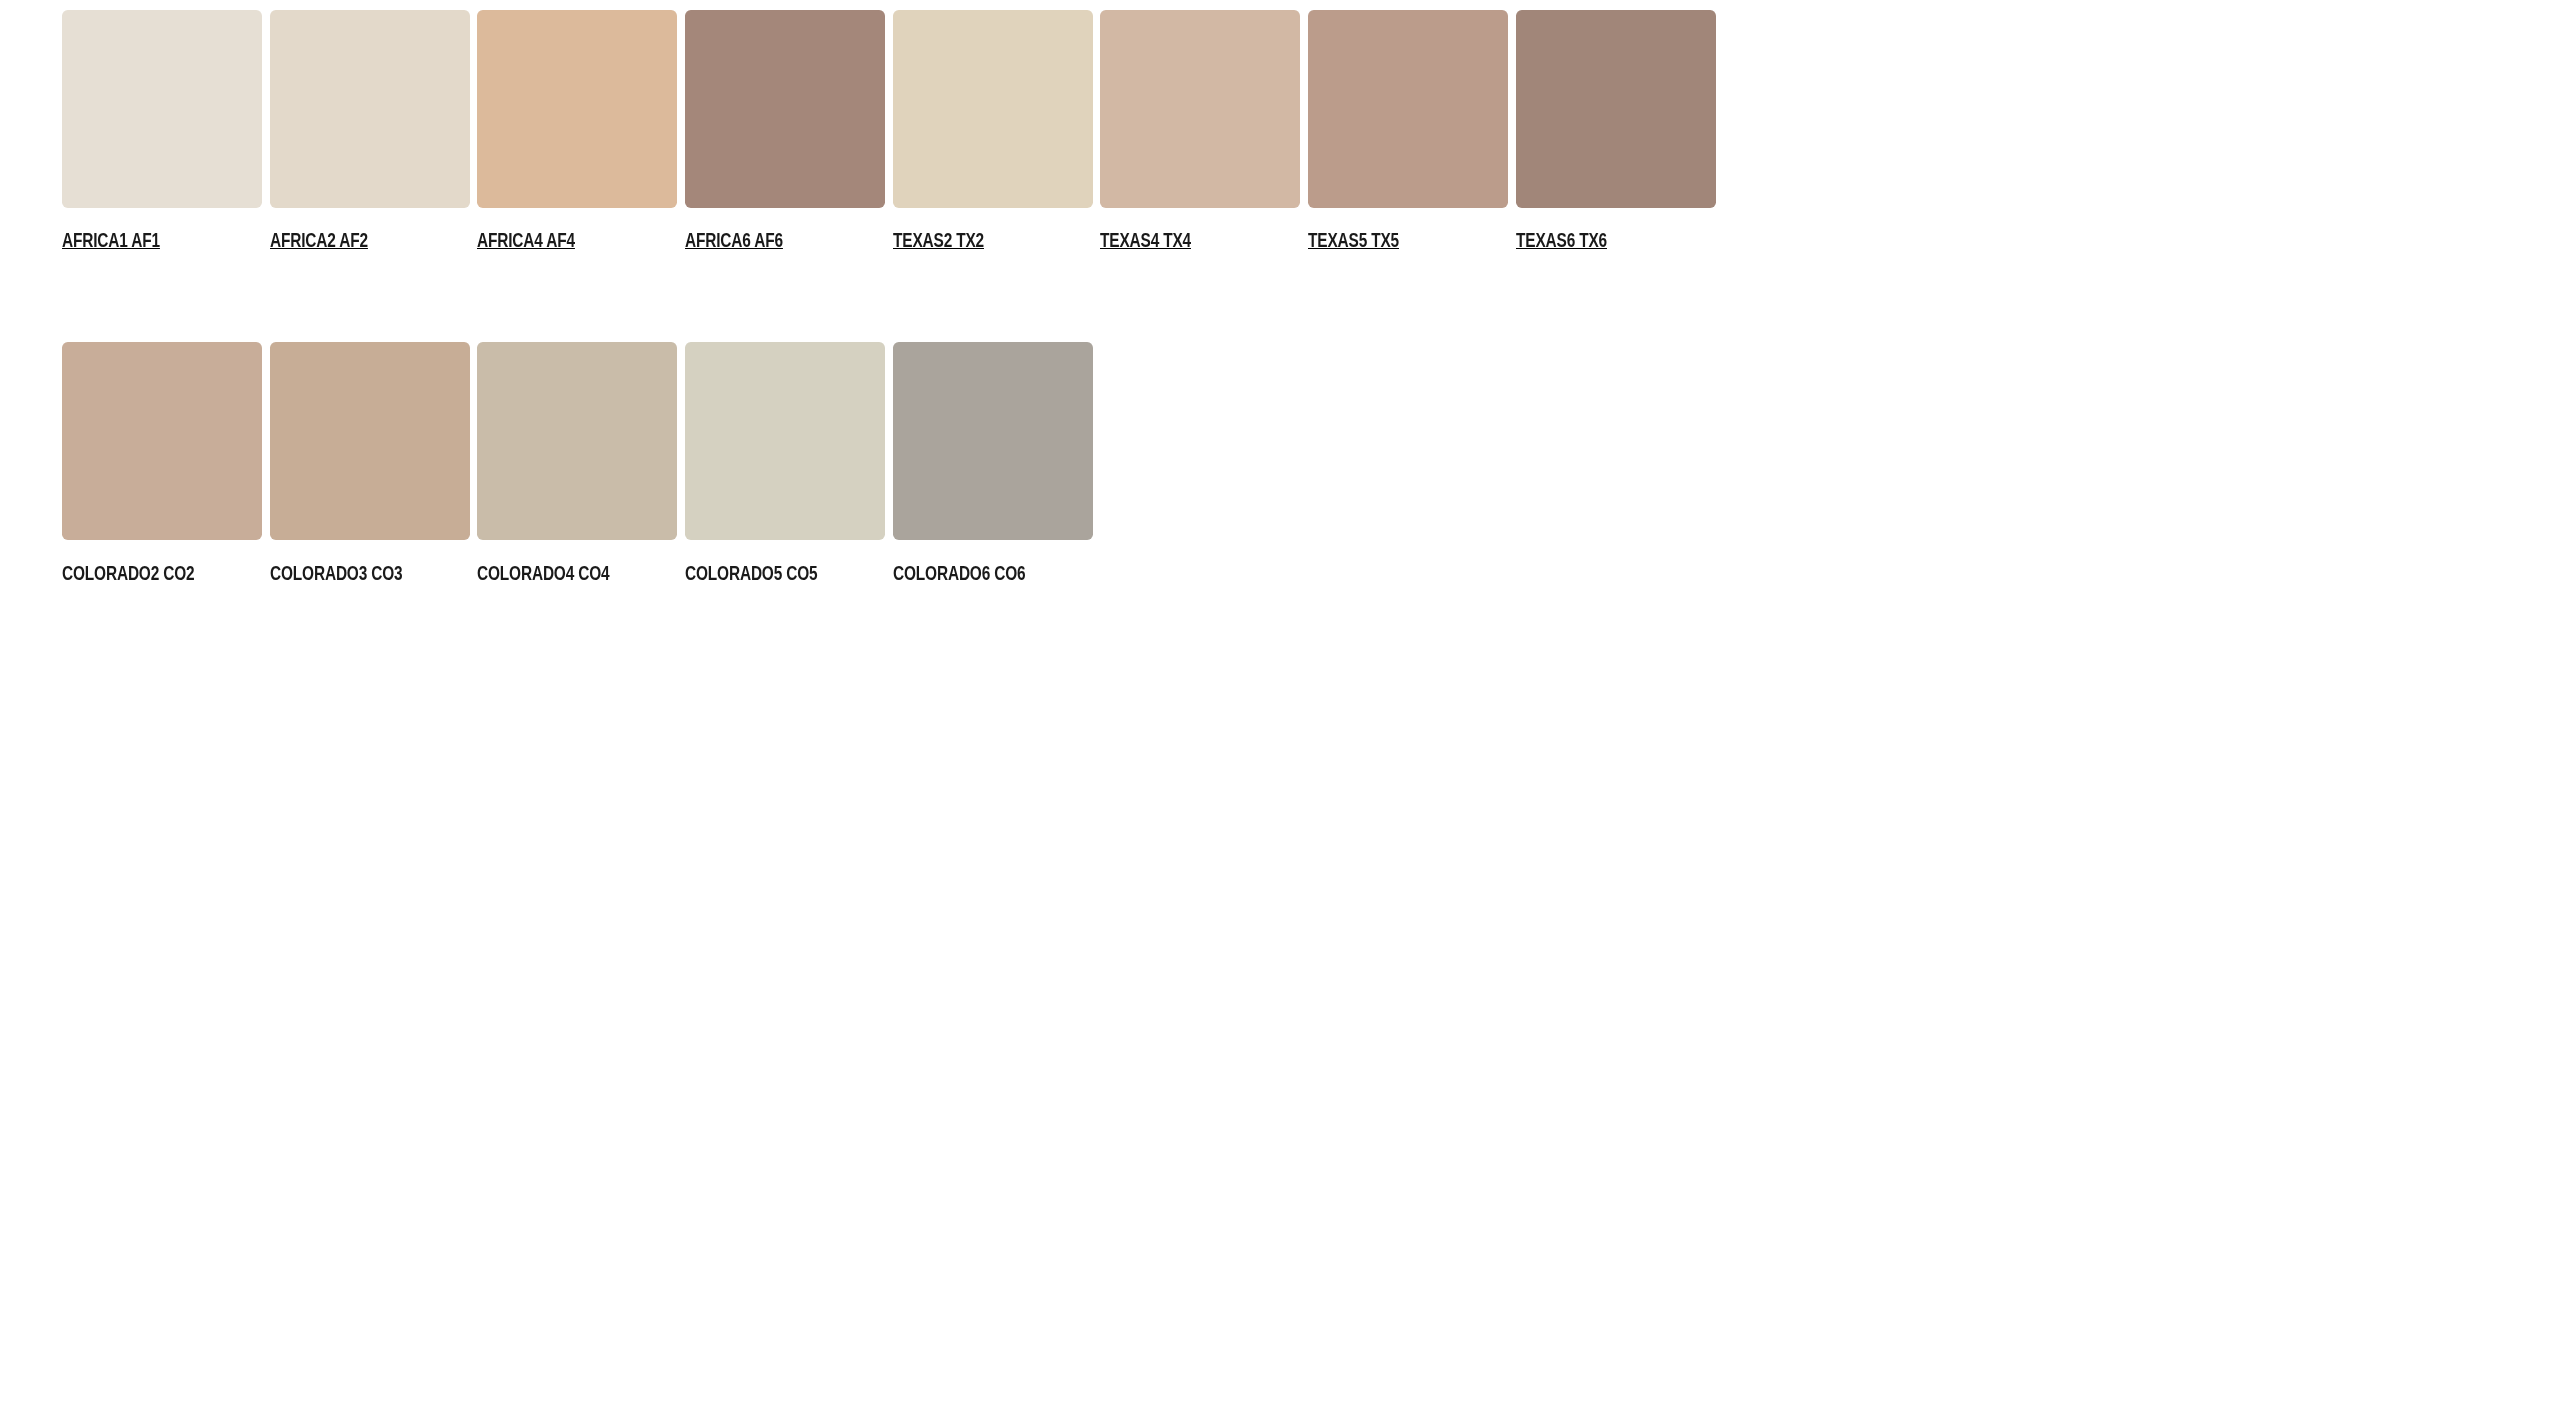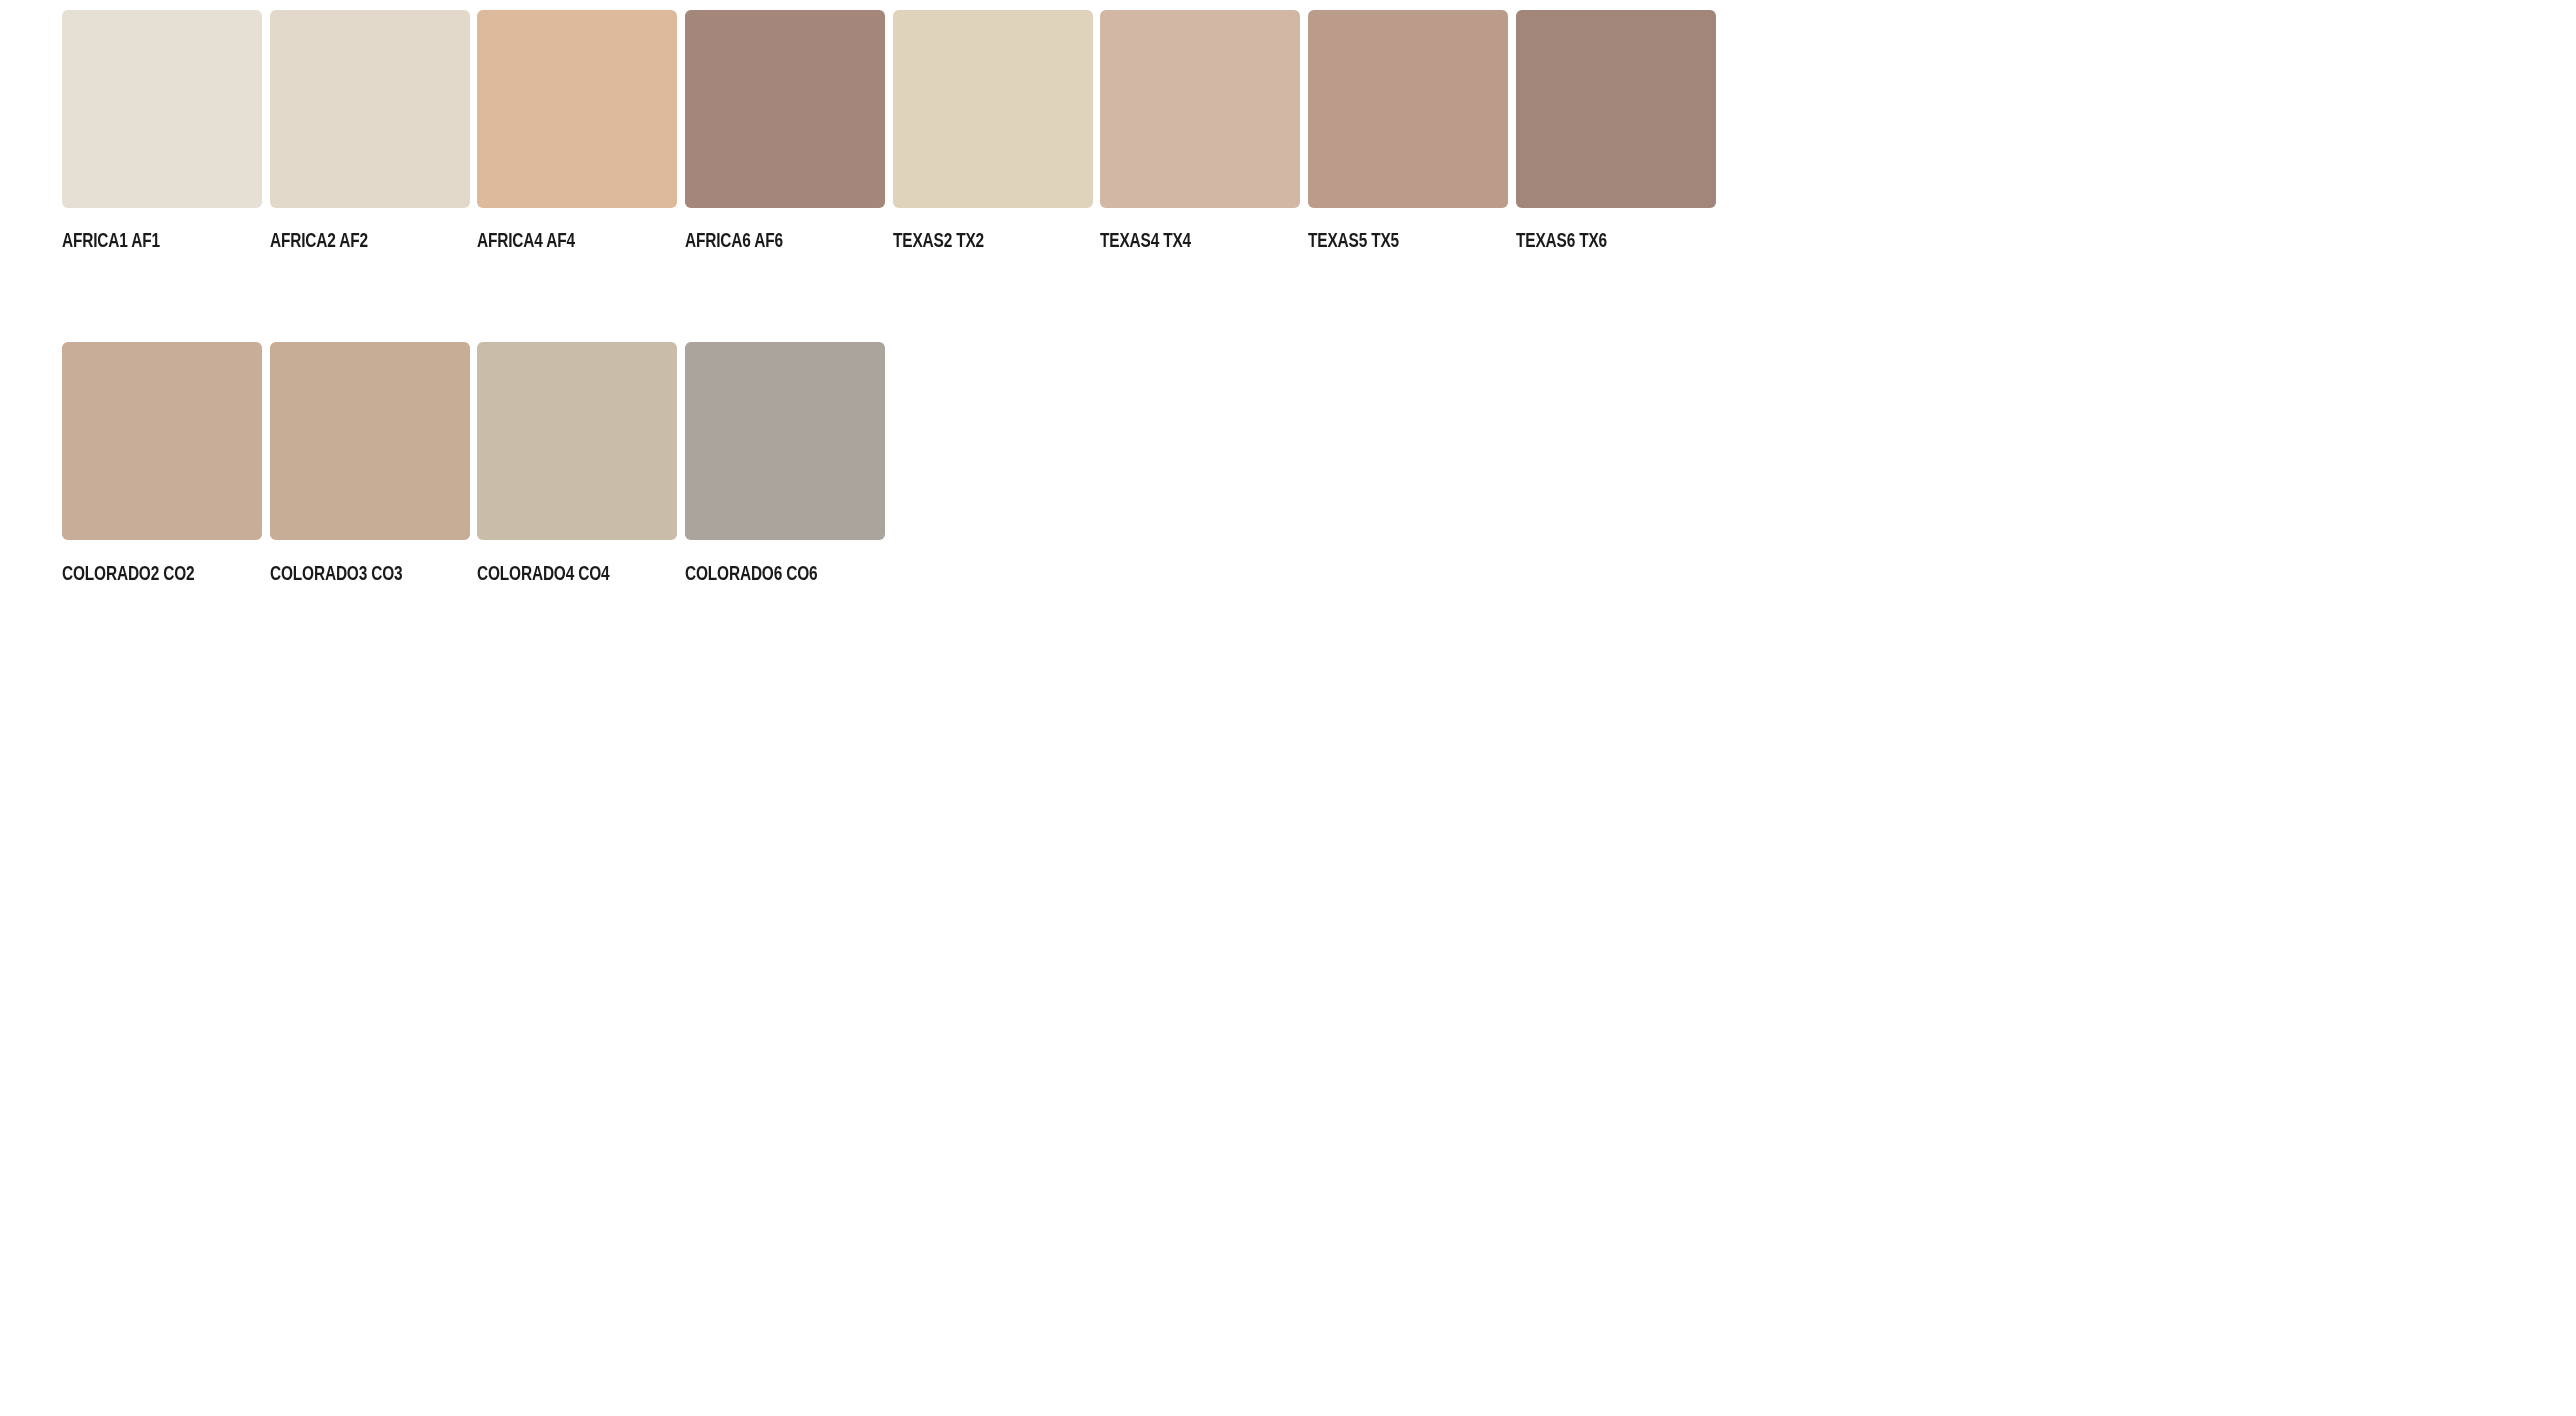--- a/index.html
+++ b/index.html
@@ -20,21 +20,21 @@
     height: 1417px;
     background: #ffffff;
   }
   .swatch-row {
     display: flex;
     align-items: flex-start;
     gap: 7.7px;
     padding-left: 62px;
     box-sizing: border-box;
   }
-  #swatch-row-1 { padding-top: 9.7px; }
+  #swatch-row-1 { padding-top: 9.7px; text-decoration: underline; }
   #swatch-row-2 { padding-top: 90px; }
 
   .swatch-cell {
     width: 200px;
     flex: 0 0 200px;
     display: block;
   }
   .swatch-chip {
     width: 200px;
     height: 198px;
@@ -100,18 +100,22 @@
       </div>
       <div class="swatch-cell">
         <div class="swatch-chip" style="background: rgb(199, 173, 150); border-radius: 5.8px;"></div>
         <span class="swatch-label" style="color: rgb(26, 26, 26);">COLORADO3 CO3</span>
       </div>
       <div class="swatch-cell">
         <div class="swatch-chip" style="background: rgb(201, 188, 169); border-radius: 5.8px;"></div>
         <span class="swatch-label" style="color: rgb(26, 26, 26);">COLORADO4 CO4</span>
       </div>
       <div class="swatch-cell">
+        <div class="swatch-chip" style="background: rgb(213, 209, 193); border-radius: 5.8px;"></div>
+        <span class="swatch-label" style="color: rgb(26, 26, 26);">COLORADO5 CO5</span>
+      </div>
+      <div class="swatch-cell">
         <div class="swatch-chip" style="background: rgb(170, 164, 156); border-radius: 5.8px;"></div>
         <span class="swatch-label" style="color: rgb(26, 26, 26);">COLORADO6 CO6</span>
       </div>
     </div>
 </div>
 
 
 </body></html>

